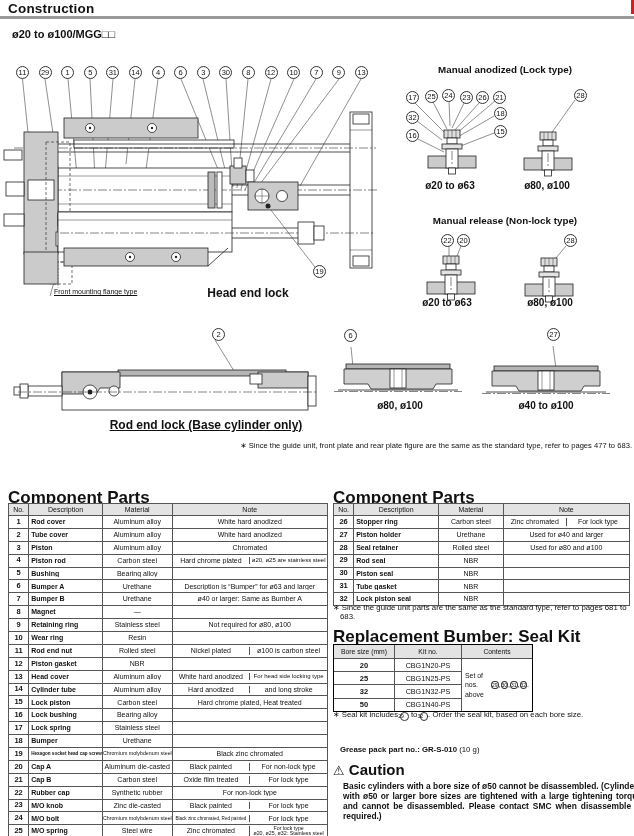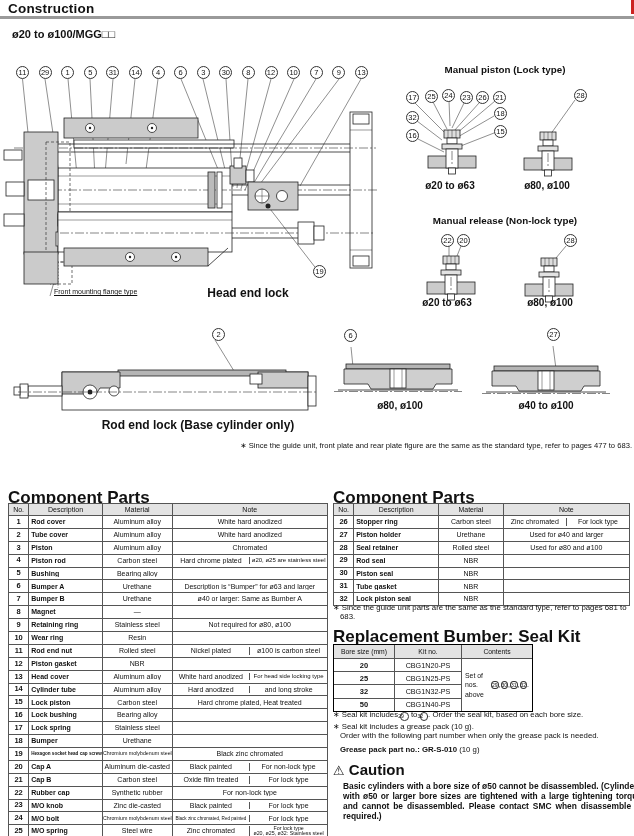--- a/index.html
+++ b/index.html
@@ -244,21 +244,21 @@
     <span class="co" data-field=".">30</span>
     <span class="co" data-field=".">8</span>
     <span class="co" data-field=".">12</span>
     <span class="co" data-field=".">10</span>
     <span class="co" data-field=".">7</span>
     <span class="co" data-field=".">9</span>
     <span class="co" data-field=".">13</span>
   </div>
 <span class="co" style="left:313px;top:265px;">19</span>
 
-<div class="dtitle" style="left:505px;top:64px;">Manual piston (Lock type)</div>
+<div class="dtitle" style="left:505px;top:64px;">Manual anodized (Lock type)</div>
 <span class="co" style="left:406px;top:91px;">17</span>
 <span class="co" style="left:425px;top:90px;">25</span>
 <span class="co" style="left:442px;top:89px;">24</span>
 <span class="co" style="left:460px;top:91px;">23</span>
 <span class="co" style="left:476px;top:91px;">26</span>
 <span class="co" style="left:493px;top:91px;">21</span>
 <span class="co" style="left:406px;top:111px;">32</span>
 <span class="co" style="left:494px;top:107px;">18</span>
 <span class="co" style="left:406px;top:129px;">16</span>
 <span class="co" style="left:494px;top:125px;">15</span>
@@ -270,21 +270,21 @@
 <span class="co" style="left:441px;top:234px;">22</span>
 <span class="co" style="left:457px;top:234px;">20</span>
 <span class="co" style="left:564px;top:234px;">28</span>
 <div class="dcap" style="left:447px;top:297px;">ø20 to ø63</div>
 <div class="dcap" style="left:550px;top:297px;">ø80, ø100</div>
 
 <div id="flange-label">Front mounting flange type</div>
 <div class="dcap-big" style="left:248px;top:286px;">Head end lock</div>
 
 <span class="co" style="left:212px;top:328px;">2</span>
-<div class="dcap-big" style="left:198px;top:418px;">Rod end lock (Base cylinder only)</div>
+<div class="dcap-big" style="left:206px;top:418px;text-decoration:underline;">Rod end lock (Base cylinder only)</div>
 <span class="co" style="left:344px;top:329px;">6</span>
 <div class="dcap" style="left:400px;top:400px;">ø80, ø100</div>
 <span class="co" style="left:547px;top:328px;">27</span>
 <div class="dcap" style="left:546px;top:400px;">ø40 to ø100</div>
 
 <div id="diagram-note">∗ Since the guide unit, front plate and rear plate figure are the same as the standard type, refer to pages 477 to 683.</div>
 
 <div class="tbl-title" style="left:8px;top:488px;">Component Parts</div>
 <table class="parts" style="left:8px;top:503px;width:320px;">
   <colgroup>
@@ -896,21 +896,20 @@
 
     <div class="sk-bore" data-field="bore">32</div>
     <div class="sk-kit" data-field="kit">CBG1N32-PS</div>
 
     <div class="sk-bore" data-field="bore">50</div>
     <div class="sk-kit" data-field="kit">CBG1N40-PS</div>
   </div>
 <div id="seal-notes">
 
 <div class="rnote" data-field=".">∗ Seal kit includes <span class="icirc">29</span> to <span class="icirc">32</span>. Order the seal kit, based on each bore size.</div>
-    <div class="rnote" data-field=".">∗ Seal kit includes a grease pack (10 g).<br>Order with the following part number when only the grease pack is needed.</div>
   </div>
 <div id="grease-line" style="position:absolute;left:333px;top:745px;width:300px;">
   <span class="b">Grease pack part no.: GR-S-010</span><span> (10 g)</span>
 </div>
 
 <div id="caution-title">
   <span class="tri">⚠</span>
   <span>Caution</span>
 </div>
 <div id="caution-body">Basic cylinders with a bore size of ø50 cannot be disassembled. (Cylinders with ø50 or larger bore sizes are tightened with a large tightening torque and cannot be disassembled. Please contact SMC when disassemble is required.)</div>

